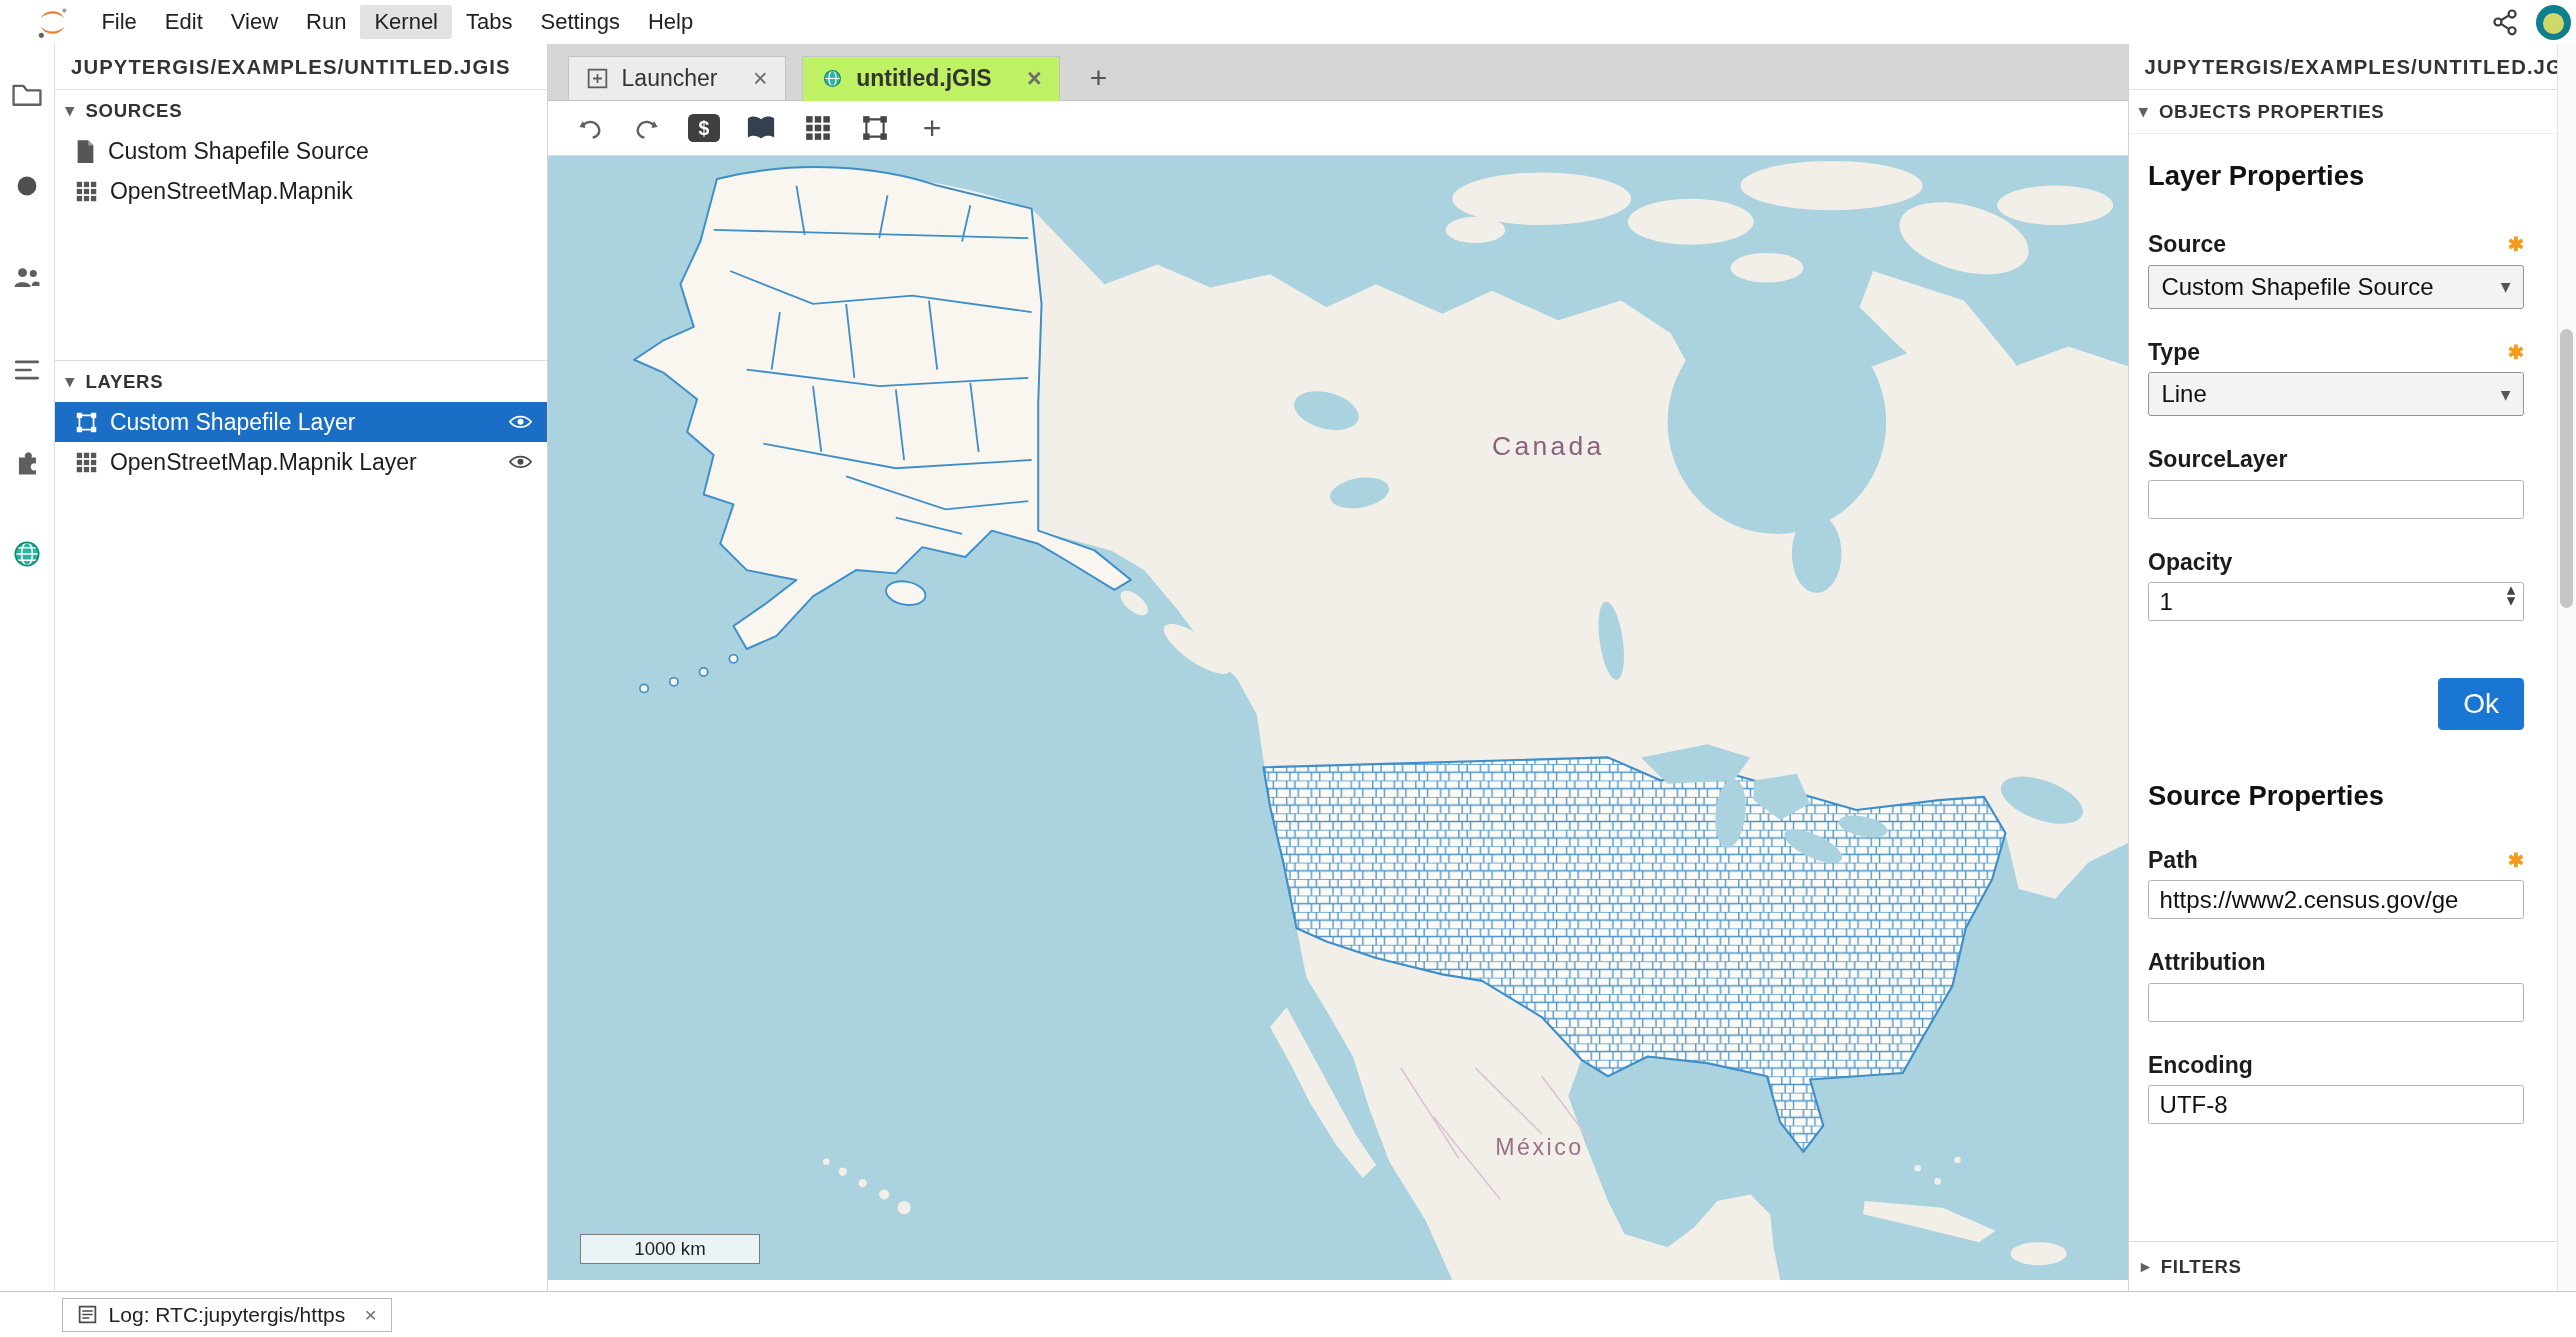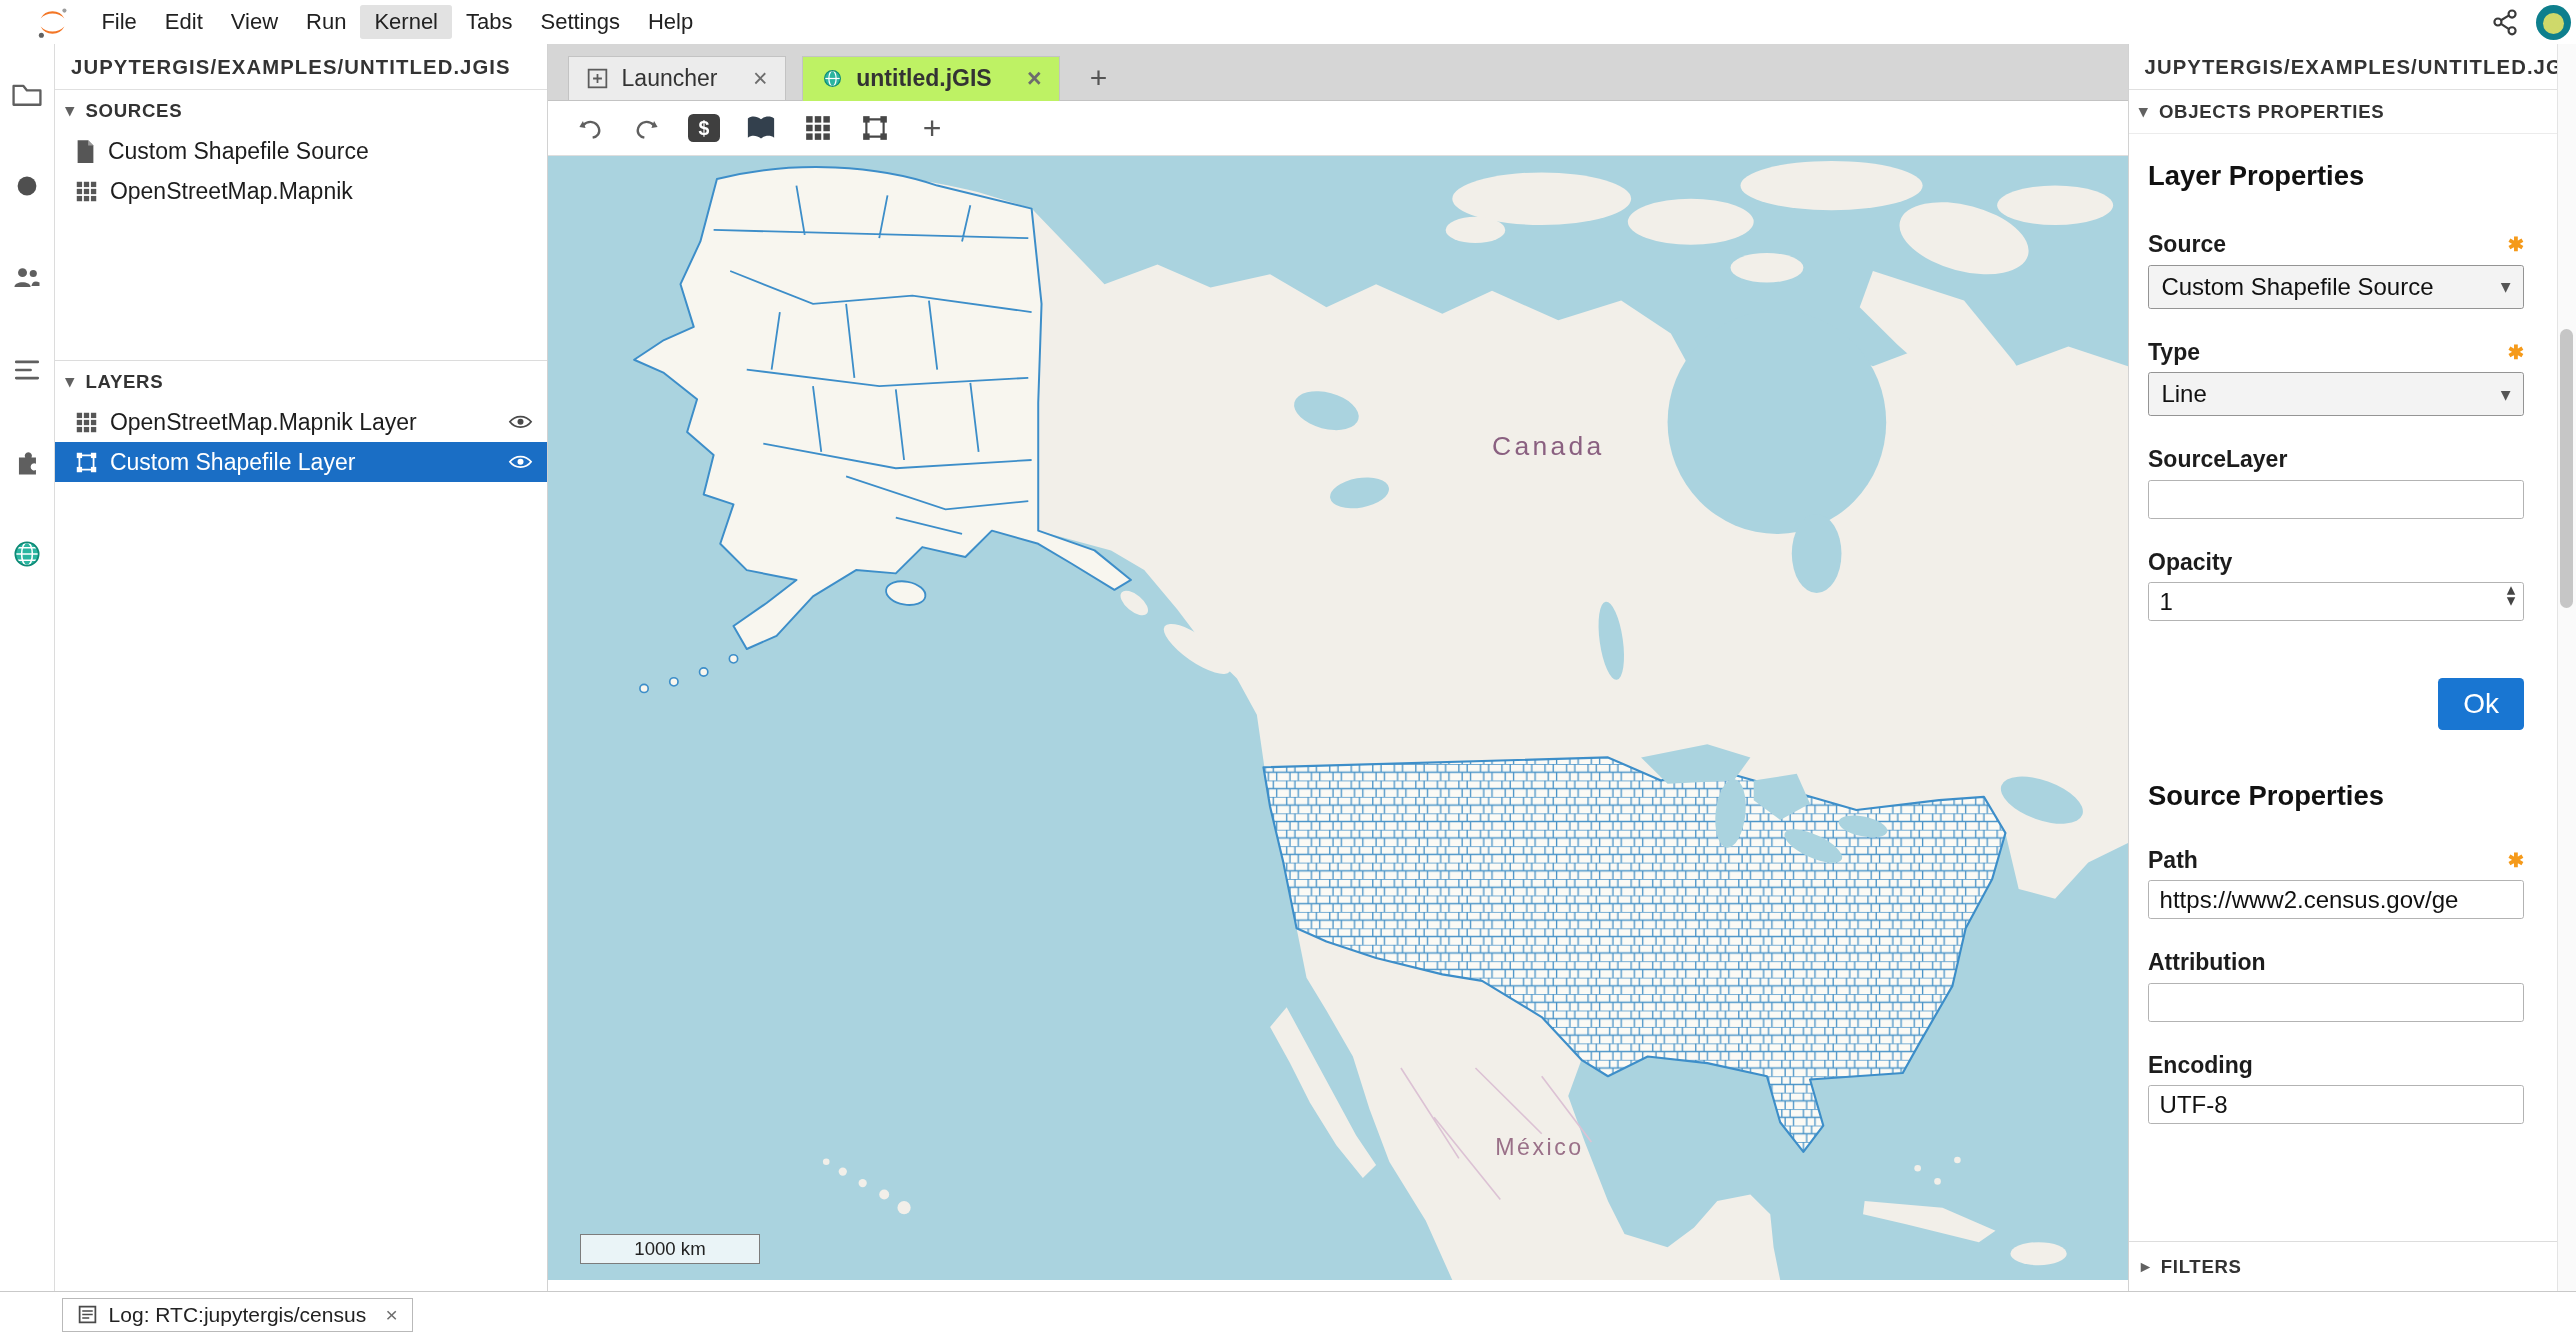--- a/index.html
+++ b/index.html
@@ -185,20 +185,38 @@
           </svg>
           <span>OpenStreetMap.Mapnik</span>
         </div>
       </div>
 
       <div id="layers-section">
         <div class="section-header">
           <span class="caret">▾</span>
           <span>LAYERS</span>
         </div>
+        <div class="tree-item selected">
+          <svg width="23" height="23" viewBox="0 0 26 26">
+            <path d="M5,5 h16 v16 h-16 z" fill="none" stroke="#ffffff" stroke-width="2"></path>
+            <g fill="#ffffff">
+                <rect x="2" y="2" width="6" height="6"></rect>
+                <rect x="18" y="2" width="6" height="6"></rect>
+                <rect x="2" y="18" width="6" height="6"></rect>
+                <rect x="18" y="18" width="6" height="6"></rect>
+              </g>
+          </svg>
+          <span>Custom Shapefile Layer</span>
+          <span class="eye">
+            <svg width="25" height="17.7" viewBox="0 0 28 20">
+                <path d="M2,10 C8,2 20,2 26,10 C20,18 8,18 2,10 Z" fill="none" stroke="#ffffff" stroke-width="2"></path>
+                <circle cx="14" cy="10" r="3.4" fill="#ffffff"></circle>
+              </svg>
+          </span>
+        </div>
         <div class="tree-item">
           <svg width="23" height="23" viewBox="0 0 26 26">
             <g fill="#565656">
                 <rect x="2" y="2" width="6" height="6"></rect>
                 <rect x="10" y="2" width="6" height="6"></rect>
                 <rect x="18" y="2" width="6" height="6"></rect>
                 <rect x="2" y="10" width="6" height="6"></rect>
                 <rect x="10" y="10" width="6" height="6"></rect>
                 <rect x="18" y="10" width="6" height="6"></rect>
                 <rect x="2" y="18" width="6" height="6"></rect>
@@ -207,38 +225,20 @@
               </g>
           </svg>
           <span>OpenStreetMap.Mapnik Layer</span>
           <span class="eye">
             <svg width="25" height="17.7" viewBox="0 0 28 20">
                 <path d="M2,10 C8,2 20,2 26,10 C20,18 8,18 2,10 Z" fill="none" stroke="#4a4a4a" stroke-width="2"></path>
                 <circle cx="14" cy="10" r="3.4" fill="#4a4a4a"></circle>
               </svg>
           </span>
         </div>
-        <div class="tree-item selected">
-          <svg width="23" height="23" viewBox="0 0 26 26">
-            <path d="M5,5 h16 v16 h-16 z" fill="none" stroke="#ffffff" stroke-width="2"></path>
-            <g fill="#ffffff">
-                <rect x="2" y="2" width="6" height="6"></rect>
-                <rect x="18" y="2" width="6" height="6"></rect>
-                <rect x="2" y="18" width="6" height="6"></rect>
-                <rect x="18" y="18" width="6" height="6"></rect>
-              </g>
-          </svg>
-          <span>Custom Shapefile Layer</span>
-          <span class="eye">
-            <svg width="25" height="17.7" viewBox="0 0 28 20">
-                <path d="M2,10 C8,2 20,2 26,10 C20,18 8,18 2,10 Z" fill="none" stroke="#ffffff" stroke-width="2"></path>
-                <circle cx="14" cy="10" r="3.4" fill="#ffffff"></circle>
-              </svg>
-          </span>
-        </div>
       </div>
     </aside>
 
     <main id="main">
       <div id="tabbar">
         <div class="tab">
           <svg width="23" height="23" viewBox="0 0 26 26">
               <rect x="3" y="3" width="20" height="20" fill="none" stroke="#5c5c5c" stroke-width="2"></rect>
               <path d="M13,8 v10 M8,13 h10" stroke="#5c5c5c" stroke-width="2"></path>
             </svg>
@@ -476,19 +476,19 @@
       <div class="thumb"></div>
     </div>
   </div>
 
   <footer id="statusbar">
     <div id="log-chip">
       <svg width="21" height="21" viewBox="0 0 24 24">
           <rect x="3" y="3" width="18" height="18" fill="none" stroke="#4a4a4a" stroke-width="2"></rect>
           <path d="M6,8 h12 M6,12 h12 M6,16 h8" stroke="#4a4a4a" stroke-width="1.8"></path>
         </svg>
-      <span>Log: RTC:jupytergis/census</span>
+      <span>Log: RTC:jupytergis/https</span>
       <span class="tab-close">×</span>
     </div>
   </footer>
 
 </div>
 
 
 </body></html>

